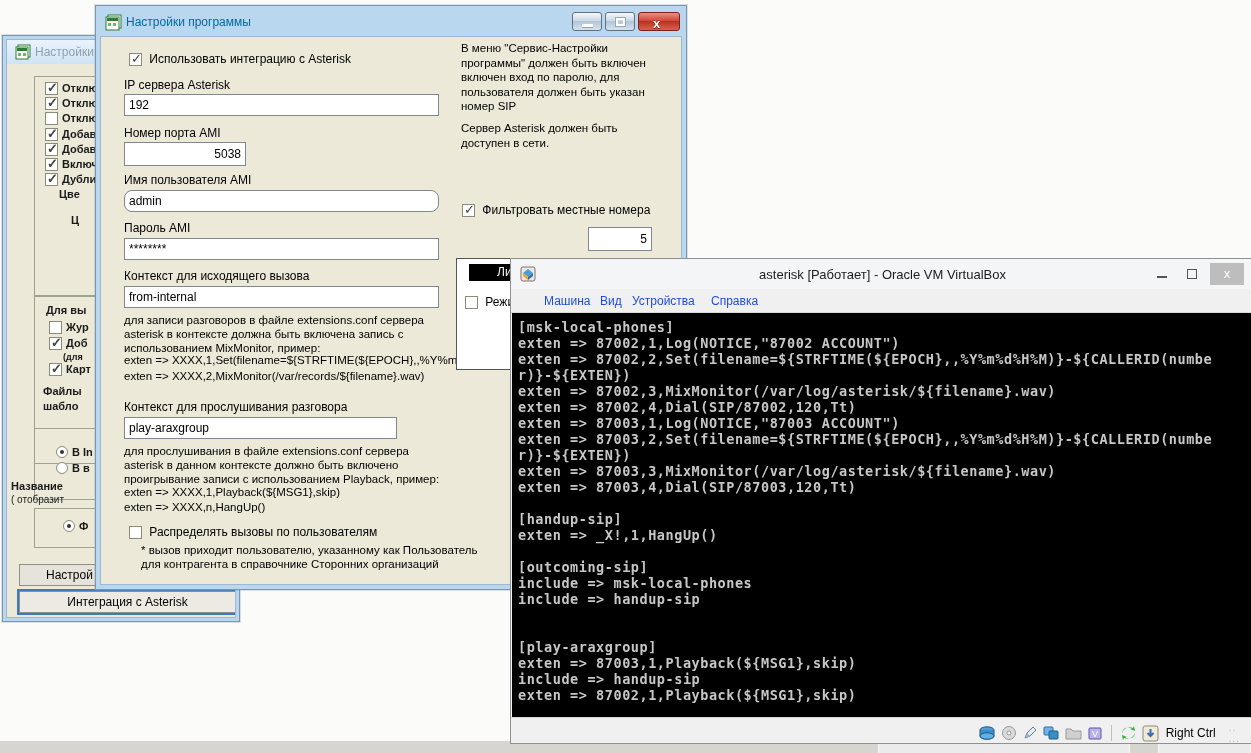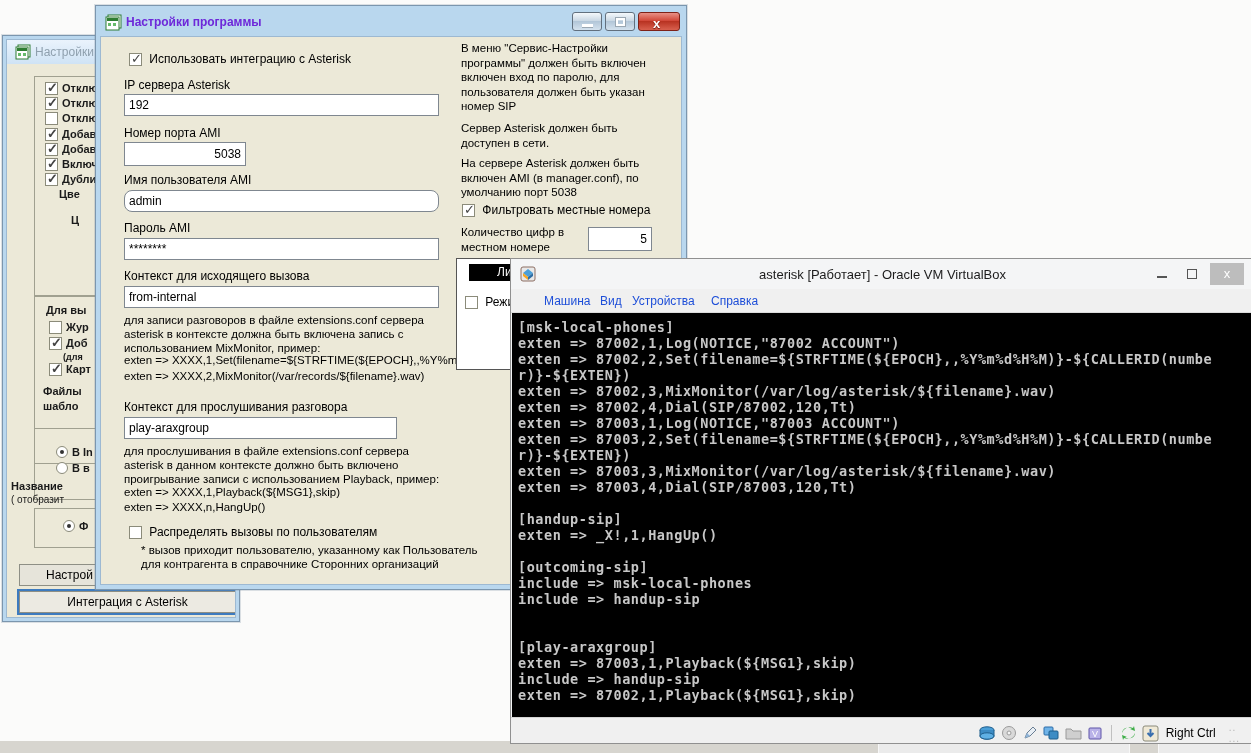--- a/index.html
+++ b/index.html
@@ -27,21 +27,21 @@
   .radio { display:inline-block; width:12px; height:12px; border:1px solid #8b8b7a; border-radius:50%; background:#fff; vertical-align:-2px; margin-right:4px; position:relative; }
   .radio.on::after { content:""; position:absolute; left:3px; top:3px; width:4px; height:4px; border-radius:50%; background:#333; }
   .blabel { position:absolute; font-size:11px; font-weight:bold; color:#1a1a1a; white-space:nowrap; }
   .slabel { position:absolute; font-size:9px; font-weight:bold; color:#1a1a1a; white-space:nowrap; }
   .btn { position:absolute; background:#e6e4da; border:1px solid #8e8f85; font-size:12px; text-align:center; color:#000; line-height:20px; }
   #asterisk-tab-btn { border:1px solid #8e8f85; outline:2px solid #3d7bbf; background:#eceae2; }
 
   
   #dialog { left:95px; top:5px; width:592px; height:585px; z-index:2; padding:4px; }
   #dialog .titlebar { position:relative; height:26px; }
-  #dialog-title { position:absolute; left:26px; top:5px; font-size:12px; color:#6d28d9;font-weight:bold; }
+  #dialog-title { position:absolute; left:26px; top:5px; font-size:12px; color:#0369a1; }
   .win-ico { position:absolute; left:4px; top:3px; }
   .ctrl-group { position:absolute; right:2px; top:2px; display:flex; gap:3px; }
   .ctrl-btn { width:30px; height:19px; border:1px solid #62707e; border-radius:3px;
       background:linear-gradient(#f4f8fb,#c6d5e2 50%,#b2c6d8 50%,#d4e2ee); position:relative; }
   .ctrl-btn.close { background:linear-gradient(#e89186,#cf4030 50%,#b93322 50%,#d8604e); border-color:#7e2218; width:42px; }
   .glyph-min { position:absolute; left:9px; top:11px; width:11px; height:3px; background:#fff; box-shadow:0 1px 0 #9aa7b2; }
   .glyph-restore { position:absolute; left:10px; top:5px; width:9px; height:8px; border:2px solid #fff; box-shadow:0 0 0 1px #9aa7b2; }
   .glyph-x { position:absolute; left:14px; top:3px; color:#fff; font-size:13px; font-weight:bold; text-shadow:0 1px 1px #6e1a10; }
   #dialog .content { position:relative; width:100%; height:549px; background:#ece9d8; border:1px solid #9db9d2; overflow:hidden; }
   .flabel { position:absolute; font-size:12px; color:#000; white-space:nowrap; }
@@ -181,29 +181,24 @@
     <div class="helptext" style="left:40px;top:506px;">* вызов приходит пользователю, указанному как Пользователь
 для контрагента в справочнике Сторонних организаций</div>
 
     <div class="rcol" style="left:360px;top:4px;">В меню "Сервис-Настройки
 программы" должен быть включен
 включен вход по паролю, для
 пользователя должен быть указан
 номер SIP</div>
     <div class="rcol" style="left:360px;top:84px;">Сервер Asterisk должен быть
 доступен в сети.</div>
-    <div class="rcol" style="left:360px;top:119px;">На сервере Asterisk должен быть
-включен AMI (в manager.conf), по
-умолчанию порт 5038</div>
     <div class="cbline" style="left:361px;top:166px;">
       <span class="checkbox on"></span>
       <span>Фильтровать местные номера</span>
     </div>
-    <div class="rcol" style="left:360px;top:188px;width:130px;">Количество цифр в
-местном номере</div>
     <input class="tinput right" style="left: 487px; top: 190px; width: 64px; height: 24px;" value="5">
     <div id="license-box">
       <div id="license-label">Лицен</div>
       <div id="mode-cb">
         <span class="checkbox"></span>
         <span>Режим</span>
       </div>
     </div>
   </div>
 </div>

